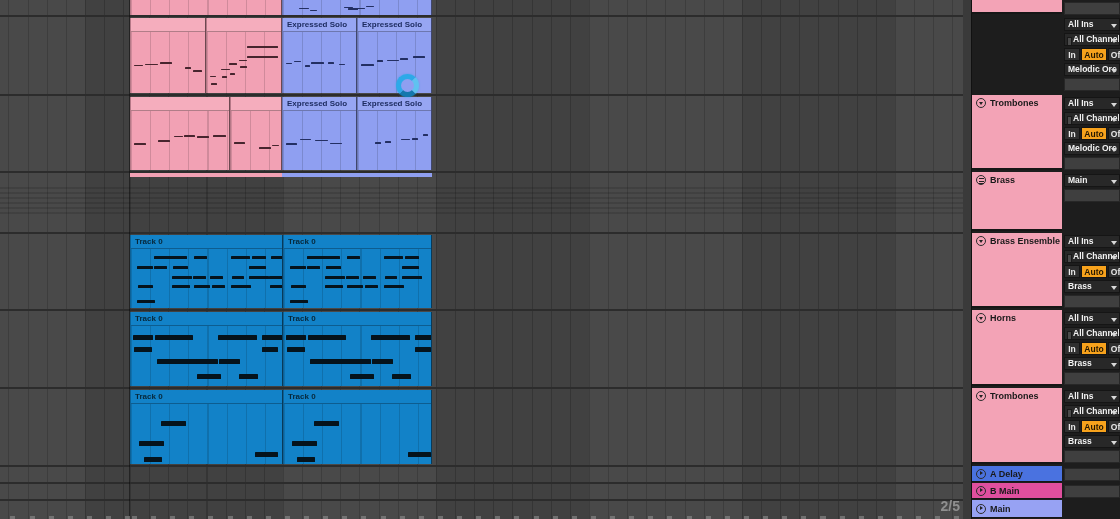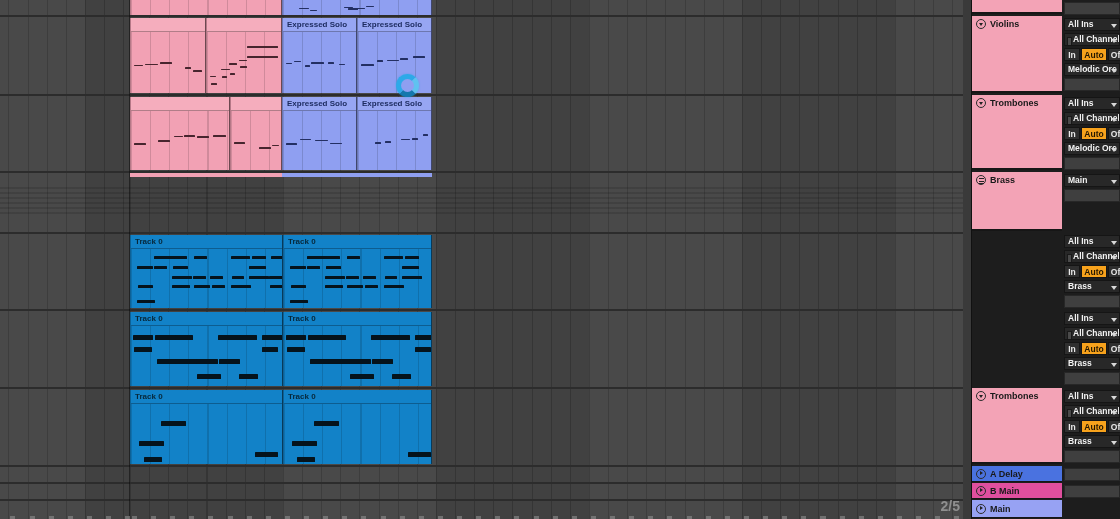--- a/index.html
+++ b/index.html
@@ -332,26 +332,20 @@
   <div id="pos">2/5</div>
   <div id="spinner"></div>
   <div id="headers">
     <div class="divider"></div>
   <div class="th-name" style="top: 0px; height: 14px; background: rgb(243, 163, 182);"></div>
       <div class="io" style="top: 0px; height: 16px;">
         <div class="io-row" style="top: 2px;">
           <div class="emptybox"></div>
         </div>
       </div>
-      <div class="th-name" style="top: 16px; height: 77px; background: rgb(243, 163, 182);">
-        <div class="fold">
-          <div class="tri-d"></div>
-        </div>
-        <div class="tname">Violins</div>
-      </div>
       <div class="io" style="top: 16px; height: 79px;">
         <div class="io-row" style="top: 2px;">
           <div class="chooser">All Ins<div class="arrow"></div></div>
         </div>
         <div class="io-row" style="top: 17px;">
           <div class="chooser indent"><div class="minibox"></div>All Channels<div class="arrow"></div></div>
         </div>
         <div class="io-row" style="top: 32px;">
           <div class="monitor">
             <div class="mbtn" style="width: 16px;">In</div>
@@ -400,20 +394,26 @@
         <div class="tname">Brass</div>
       </div>
       <div class="io" style="top: 172px; height: 61px;">
         <div class="io-row" style="top: 2px;">
           <div class="chooser">Main<div class="arrow"></div></div>
         </div>
         <div class="io-row" style="top: 17px;">
           <div class="emptybox"></div>
         </div>
       </div>
+      <div class="th-name" style="top: 233px; height: 75px; background: rgb(243, 163, 182);">
+        <div class="fold">
+          <div class="tri-d"></div>
+        </div>
+        <div class="tname">Brass Ensemble</div>
+      </div>
       <div class="io" style="top: 233px; height: 77px;">
         <div class="io-row" style="top: 2px;">
           <div class="chooser">All Ins<div class="arrow"></div></div>
         </div>
         <div class="io-row" style="top: 17px;">
           <div class="chooser indent"><div class="minibox"></div>All Channels<div class="arrow"></div></div>
         </div>
         <div class="io-row" style="top: 32px;">
           <div class="monitor">
             <div class="mbtn" style="width: 16px;">In</div>
@@ -421,20 +421,26 @@
             <div class="mbtn" style="width: 18px;">Off</div>
           </div>
         </div>
         <div class="io-row" style="top: 47px;">
           <div class="chooser">Brass<div class="arrow"></div></div>
         </div>
         <div class="io-row" style="top: 62px;">
           <div class="emptybox"></div>
         </div>
       </div>
+      <div class="th-name" style="top: 310px; height: 76px; background: rgb(243, 163, 182);">
+        <div class="fold">
+          <div class="tri-d"></div>
+        </div>
+        <div class="tname">Horns</div>
+      </div>
       <div class="io" style="top: 310px; height: 78px;">
         <div class="io-row" style="top: 2px;">
           <div class="chooser">All Ins<div class="arrow"></div></div>
         </div>
         <div class="io-row" style="top: 17px;">
           <div class="chooser indent"><div class="minibox"></div>All Channels<div class="arrow"></div></div>
         </div>
         <div class="io-row" style="top: 32px;">
           <div class="monitor">
             <div class="mbtn" style="width: 16px;">In</div>

